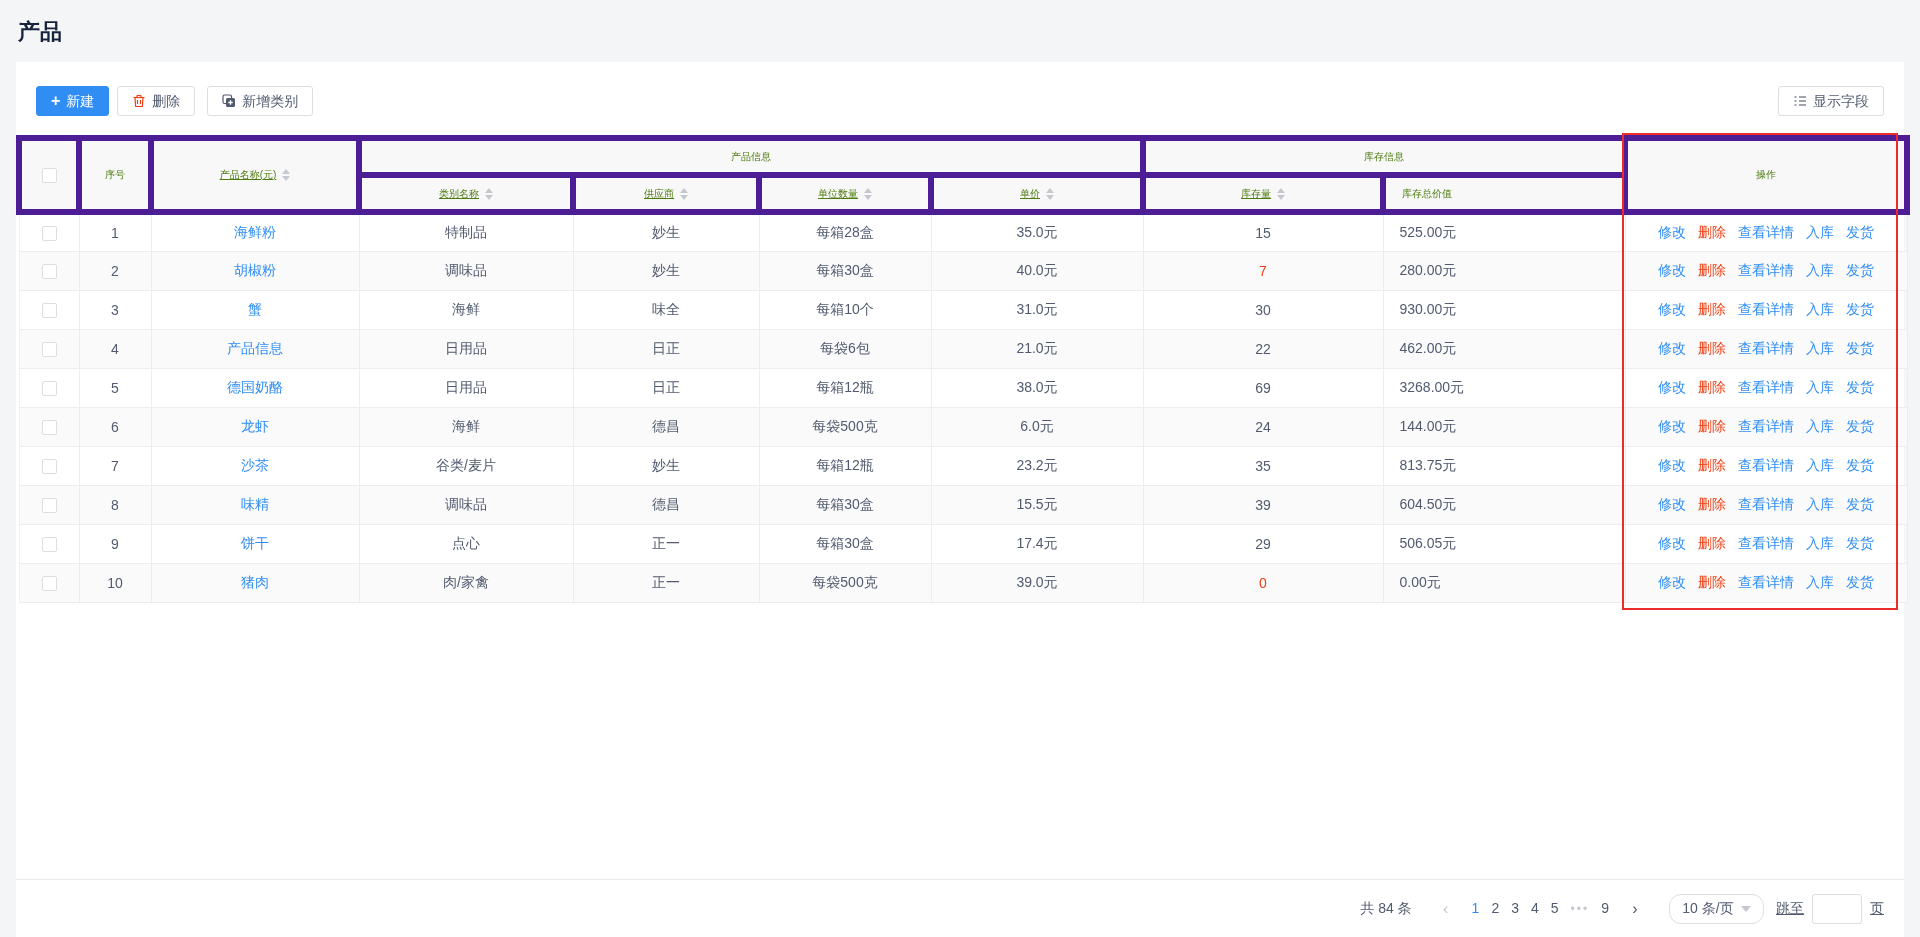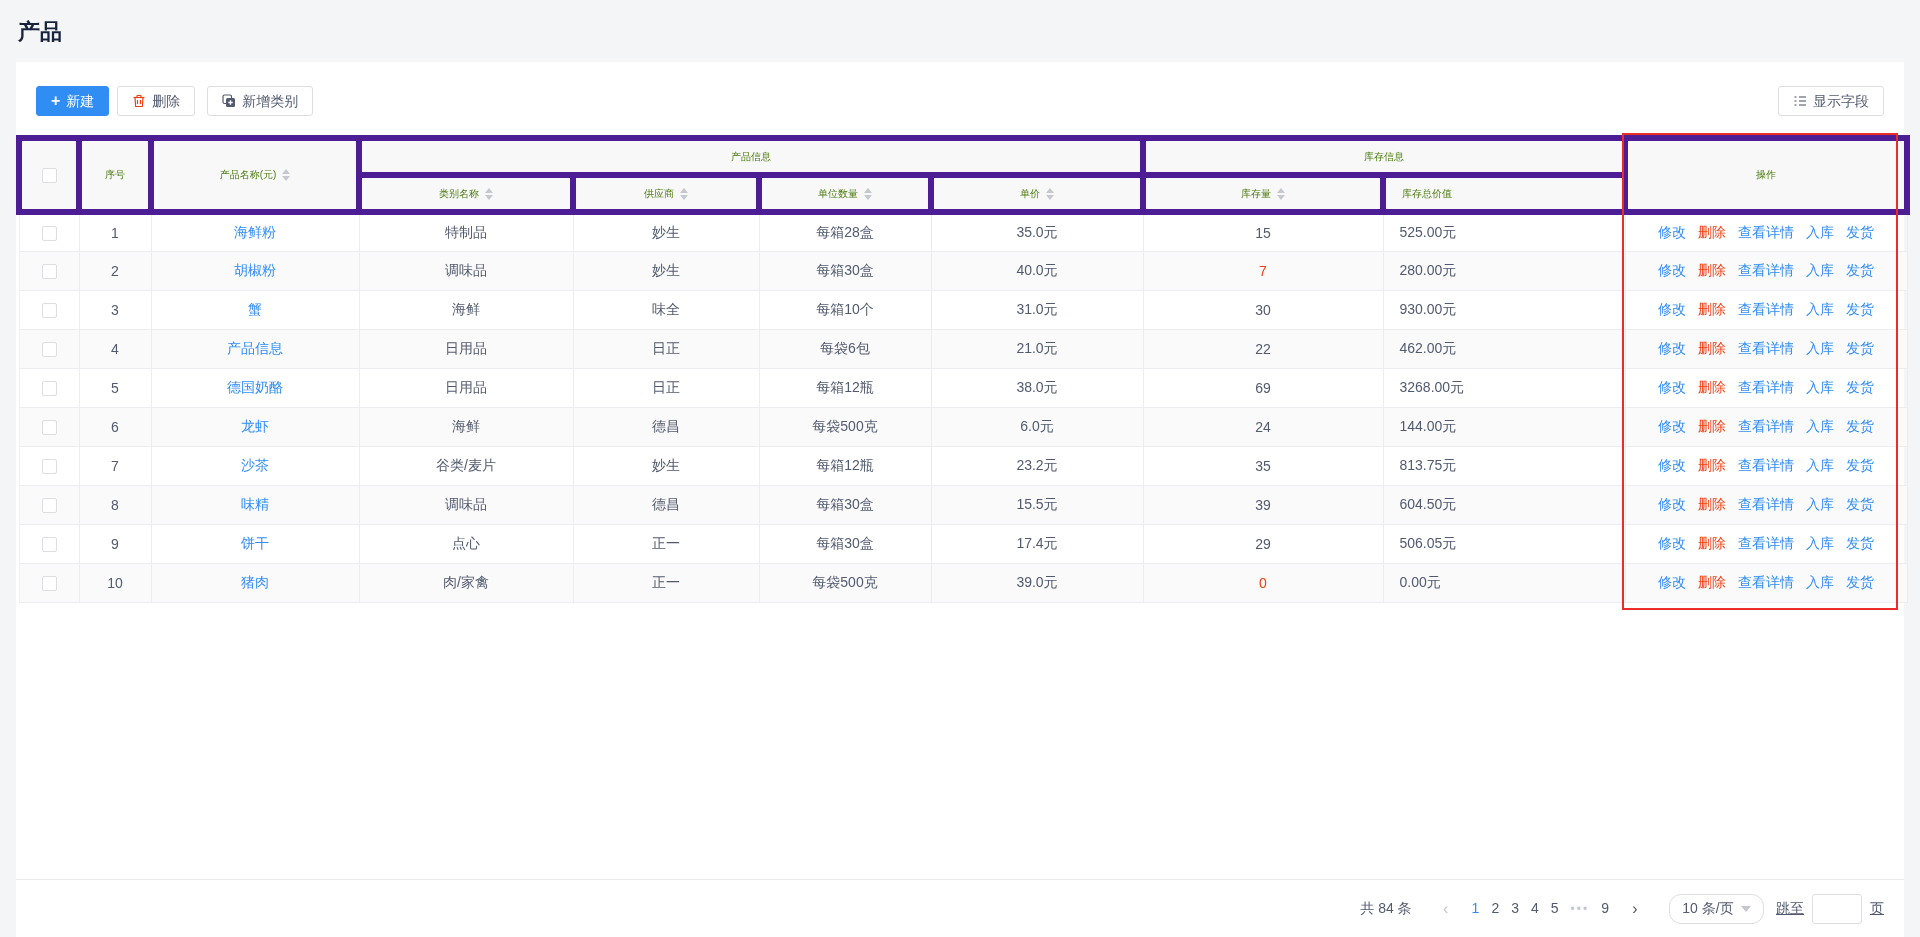--- a/index.html
+++ b/index.html
@@ -45,21 +45,21 @@
     white-space:nowrap; overflow:hidden;
   }
   tbody tr:nth-child(even) td { background:#fafafa; }
   .cell-left { text-align:left; padding-left:16px; }
   th.cell-left { text-align:left; }
   .link { color:#2f8df4; text-decoration:none; cursor:pointer; }
   .link.danger { color:#ed4014; }
   .red-text { color:#ed4014; }
   .actions-cell a { margin:0 6px; }
 
-  .th-inner { display:inline-flex; align-items:center; gap:6px; justify-content:center; }
+  .th-inner { display:inline-flex; align-items:center; gap:6px; justify-content:center;text-decoration:underline; }
   .sort { display:inline-flex; flex-direction:column; gap:2px; cursor:pointer; }
   .sort i { display:block; width:0; height:0; border-left:4px solid transparent; border-right:4px solid transparent; }
   .sort .cu { border-bottom:5px solid #c5c8ce; }
   .sort .cd { border-top:5px solid #c5c8ce; }
 
   .checkbox {
     display:inline-block; width:15px; height:15px; background:#fff;
     border:1px solid #dcdee2; border-radius:2px; cursor:pointer; vertical-align:middle;
   }
 

